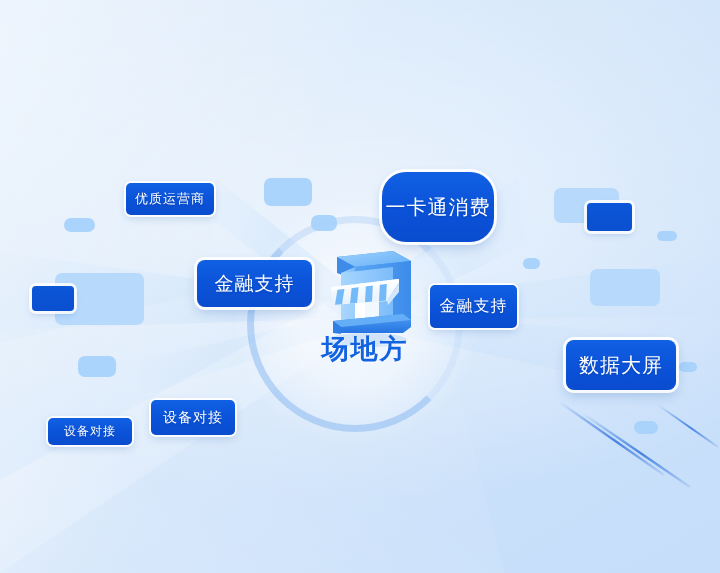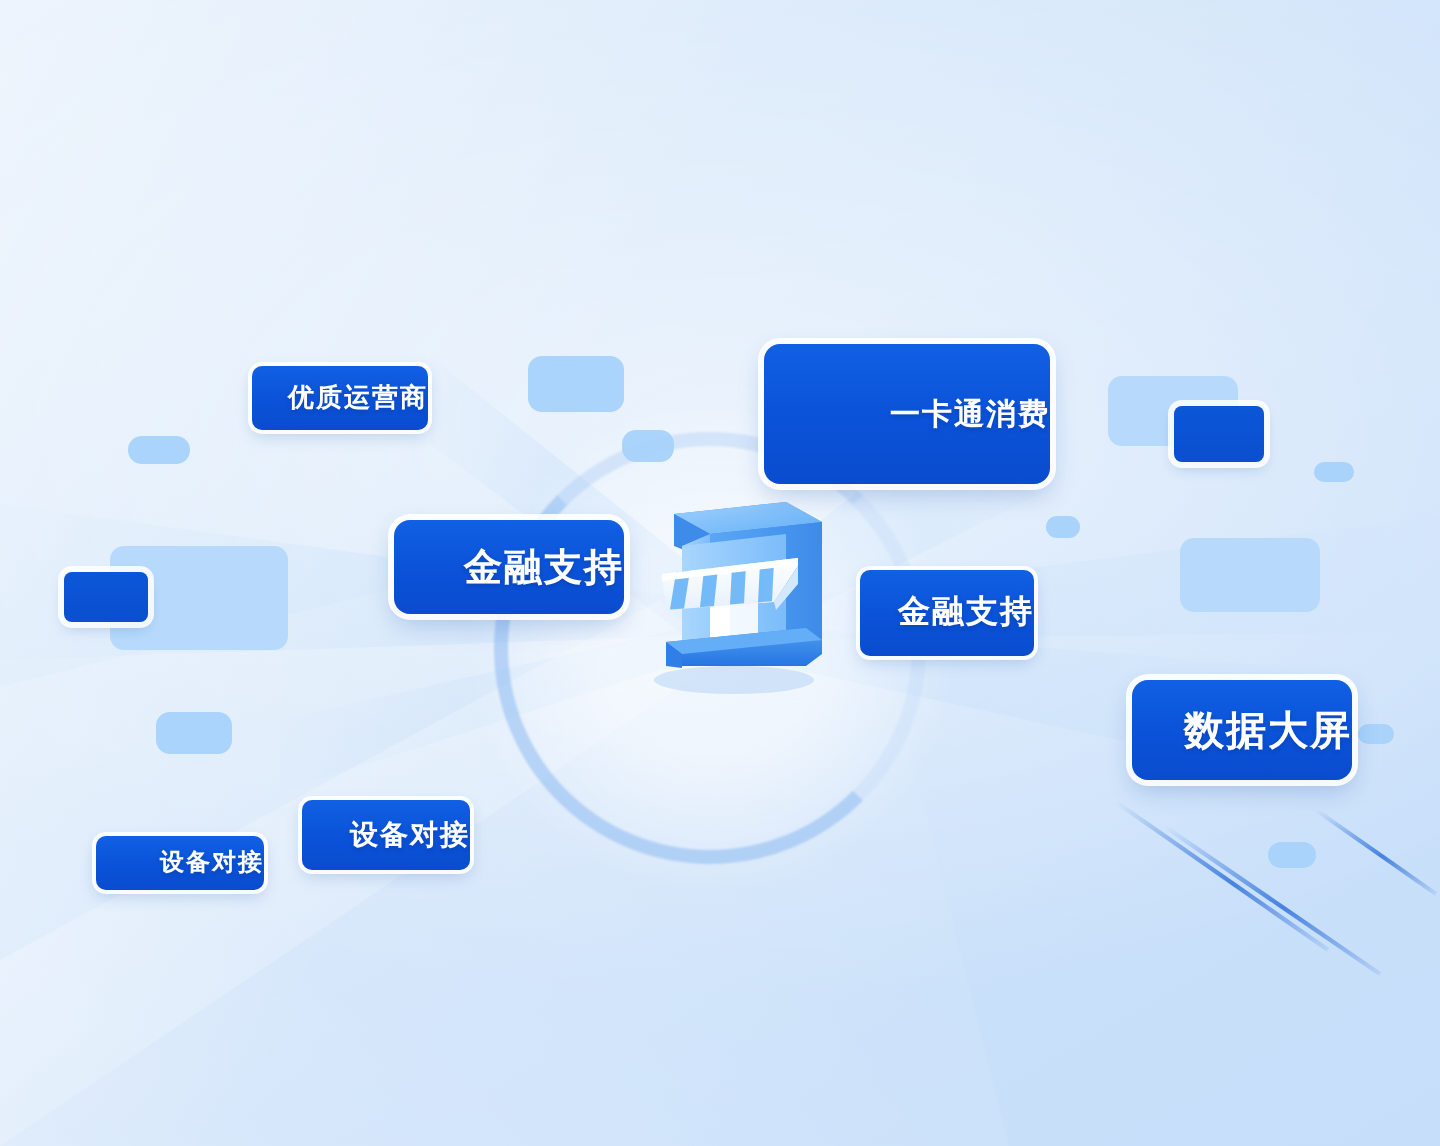--- a/index.html
+++ b/index.html
@@ -63,26 +63,26 @@
     box-shadow: 0 0 0 3px rgba(255,255,255,0.85), 0 3px 7px rgba(26,86,170,0.25);
     border-radius:4px;
   }
 
   
   .speedlines { position:absolute; right:0; bottom:70px; width:180px; height:120px; pointer-events:none; }
 
   
   .label {
     position:absolute;
-    display:flex; align-items:center; justify-content:flex-end;
+    display:flex; align-items:center; justify-content:center;
     color:#ffffff;
     background: linear-gradient(180deg,#1160e4 0%, #0a52d8 55%, #0a4ccf 100%);
     border-radius:8px;
     box-shadow: 0 0 0 3px rgba(255,255,255,0.9), 0 5px 12px rgba(23,80,170,0.25);
-    font-weight:700;
+    font-weight:400;
     letter-spacing:1px;
     white-space:nowrap;
     text-shadow: 0 1px 2px rgba(0,30,90,0.25);
   }
   .label.sm { border-radius:5px; box-shadow: 0 0 0 2px rgba(255,255,255,0.9), 0 3px 8px rgba(23,80,170,0.22); }
 
   
   .shop { position:absolute; left:307px; top:243px; width:116px; height:104px; }
 
   .center-title {
@@ -220,35 +220,36 @@
       <path d="M26 62 L80 58 L80 62 L26 66 Z" fill="#e9f3ff" opacity="0"></path>
       <path d="M80 58 L92 40 L92 49 L81 62 Z" fill="#d4e8fb"></path>
       <path d="M24 44 L92 36 L92 39.5 L24 47.5 Z" fill="#ffffff"></path>
     </g>
 
     <path d="M26 78 L96 71 L104 77 L104 84 L96 90 L26 90 Z" fill="url(#baseF)"></path>
     <path d="M26 78 L96 71 L104 77 L34 84 Z" fill="#63aef6"></path>
     <path d="M26 78 L34 84 L34 91 L26 90 Z" fill="#2f7fe6"></path>
   </svg>
 
+  <div class="center-title">场地方</div>
 
   <div id="label-layer">
       <div class="label sm" style="left: 126px; top: 183px; width: 88px; height: 32px; font-size: 13px;">
         <span>优质运营商</span>
       </div>
       <div class="label" style="left: 197px; top: 260px; width: 115px; height: 47px; font-size: 19px;">
         <span>金融支持</span>
       </div>
       <div class="label sm" style="left: 151px; top: 360px; width: 84px; height: 35px; font-size: 14px; margin-top: 40px;">
         <span>设备对接</span>
       </div>
       <div class="label sm" style="left: 48px; top: 418px; width: 84px; height: 27px; font-size: 12px;">
         <span>设备对接</span>
       </div>
-      <div class="label" style="left: 382px; top: 172px; width: 143px; height: 70px; font-size: 15px;">
+      <div class="label" style="left: 382px; top: 172px; width: 112px; height: 70px; font-size: 20px; border-radius: 24px;">
         <span>一卡通消费</span>
       </div>
       <div class="label sm" style="left: 430px; top: 285px; width: 87px; height: 43px; font-size: 16px;">
         <span>金融支持</span>
       </div>
       <div class="label" style="left: 530px; top: 340px; width: 110px; height: 50px; font-size: 20px; margin-left: 36px;">
         <span>数据大屏</span>
       </div>
     </div>
 

